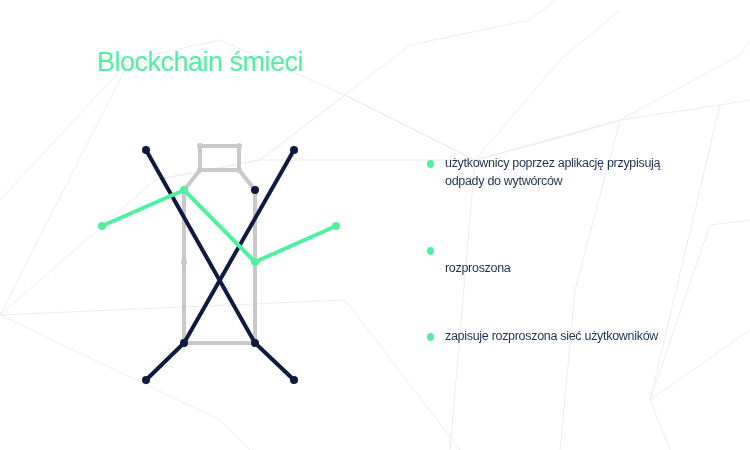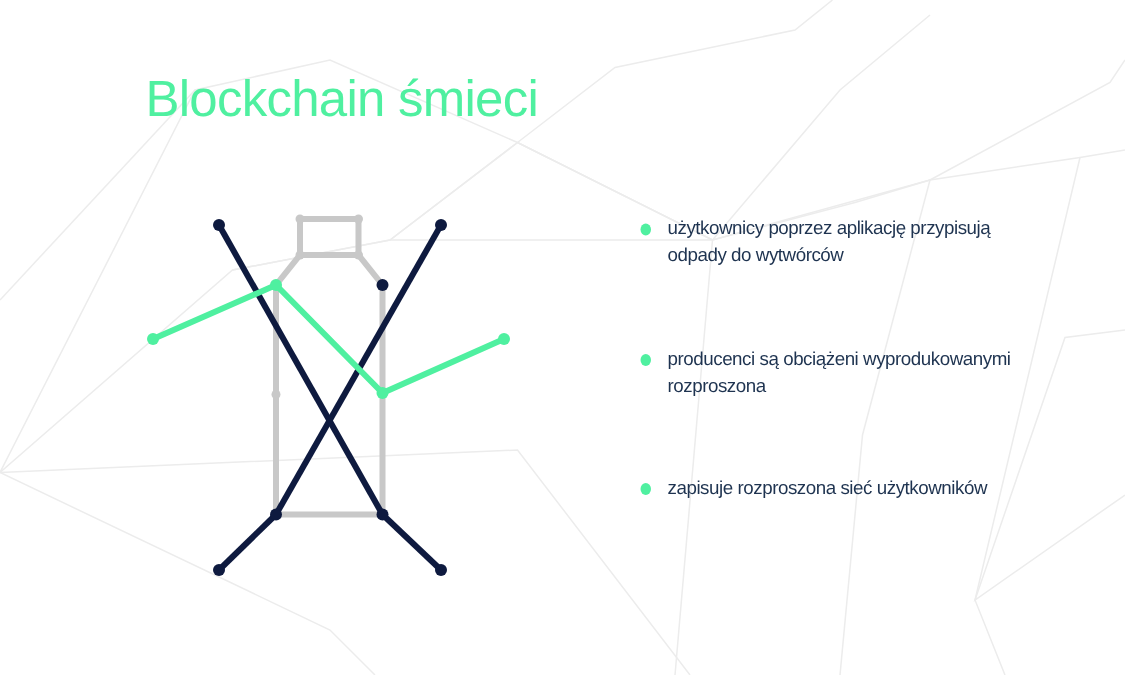--- a/index.html
+++ b/index.html
@@ -1,20 +1,20 @@
 <!DOCTYPE html>
 <html><head>
 <meta charset="utf-8">
 <style>
   html, body { margin:0; padding:0; }
   body { width:750px; height:450px; background:#ffffff; position:relative; overflow:hidden; font-family:"Liberation Sans", sans-serif; }
   .bg { position:absolute; left:0; top:0; }
-  .title { position:absolute; left:97px; top:47px; font-size:34px; color:#4ff0a0; letter-spacing:-0.5px; font-family:"Liberation Sans", sans-serif; }
+  .title { position:absolute; left:97px; top:47px; font-size:27px; color:#4ff0a0; letter-spacing:-0.5px; font-family:"Liberation Sans", sans-serif; }
   .figure { position:absolute; left:0; top:0; }
-  .bullets { position:absolute; left:425px; top:143px; width:300px; margin:0; padding:0; list-style:none; }
+  .bullets { position:absolute; left:425px; top:154px; width:300px; margin:0; padding:0; list-style:none; }
   .bullets li { position:relative; padding-left:20px; font-size:12.5px; line-height:18px; color:#1e3350; letter-spacing:-0.3px; }
   .bullets li .dot { position:absolute; left:2px; top:6px; width:7px; height:8px; border-radius:50%; background:#4ff0a0; }
   .b1 { position:absolute; top:0; } .b2 { position:absolute; top:51px; } .b3 { position:absolute; top:101px; }
   .b4 { position:absolute; top:135px; }
 </style>
 </head>
 <body>
 
 <svg class="bg" width="750" height="450" viewBox="0 0 750 450">
   <g stroke="#ececec" stroke-width="1" fill="none">
@@ -74,21 +74,21 @@
 </svg>
 
 <ul class="bullets">
   <li class="b1">
     <span class="dot"></span>
     <span>użytkownicy poprzez aplikację przypisują</span><br>
     <span>odpady do wytwórców</span>
   </li>
   <li class="b2">
     <span class="dot"></span>
-    <span>producenci są obciążeni wyprodukowanymi</span><br>
+    <br>
     <span>rozproszona</span>
   </li>
   <li class="b3">
     <span class="dot"></span>
     <span>zapisuje rozproszona sieć użytkowników</span>
   </li>
 
 </ul>
 
 </body></html>

